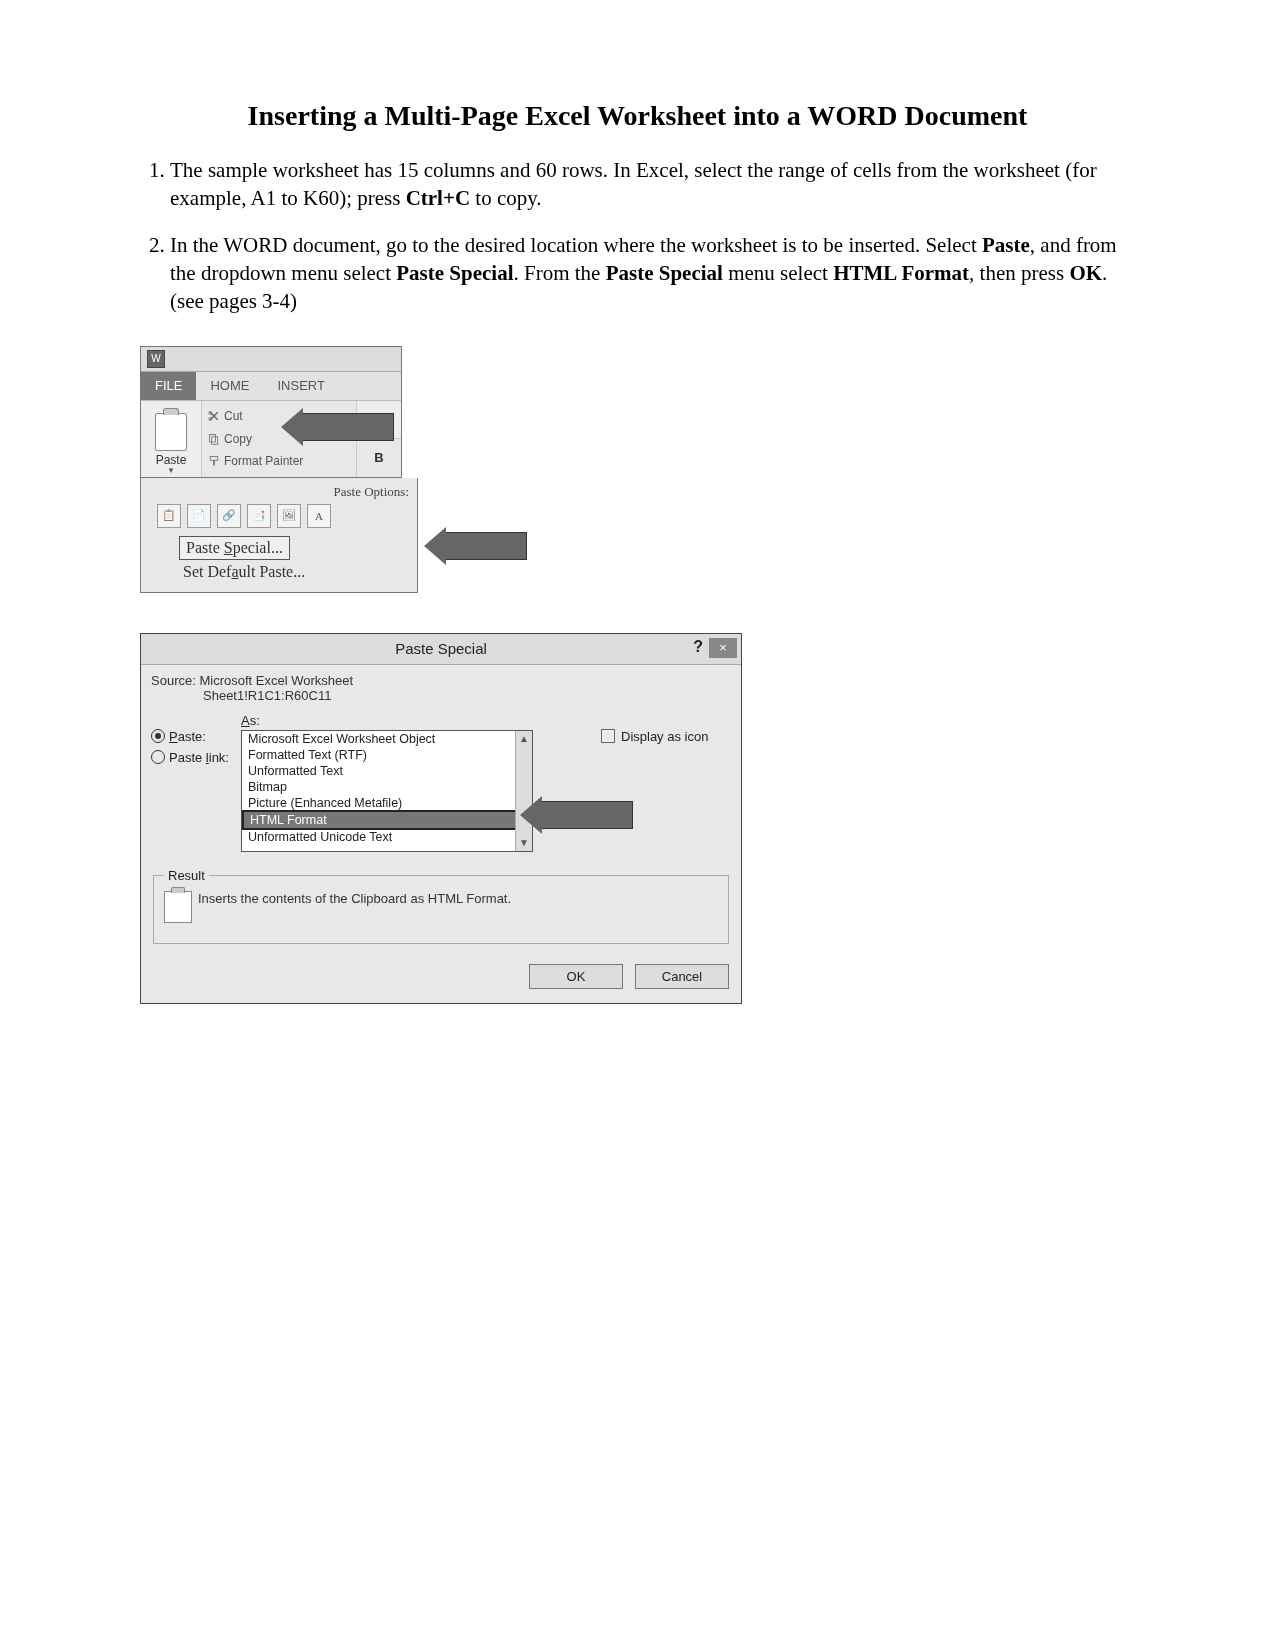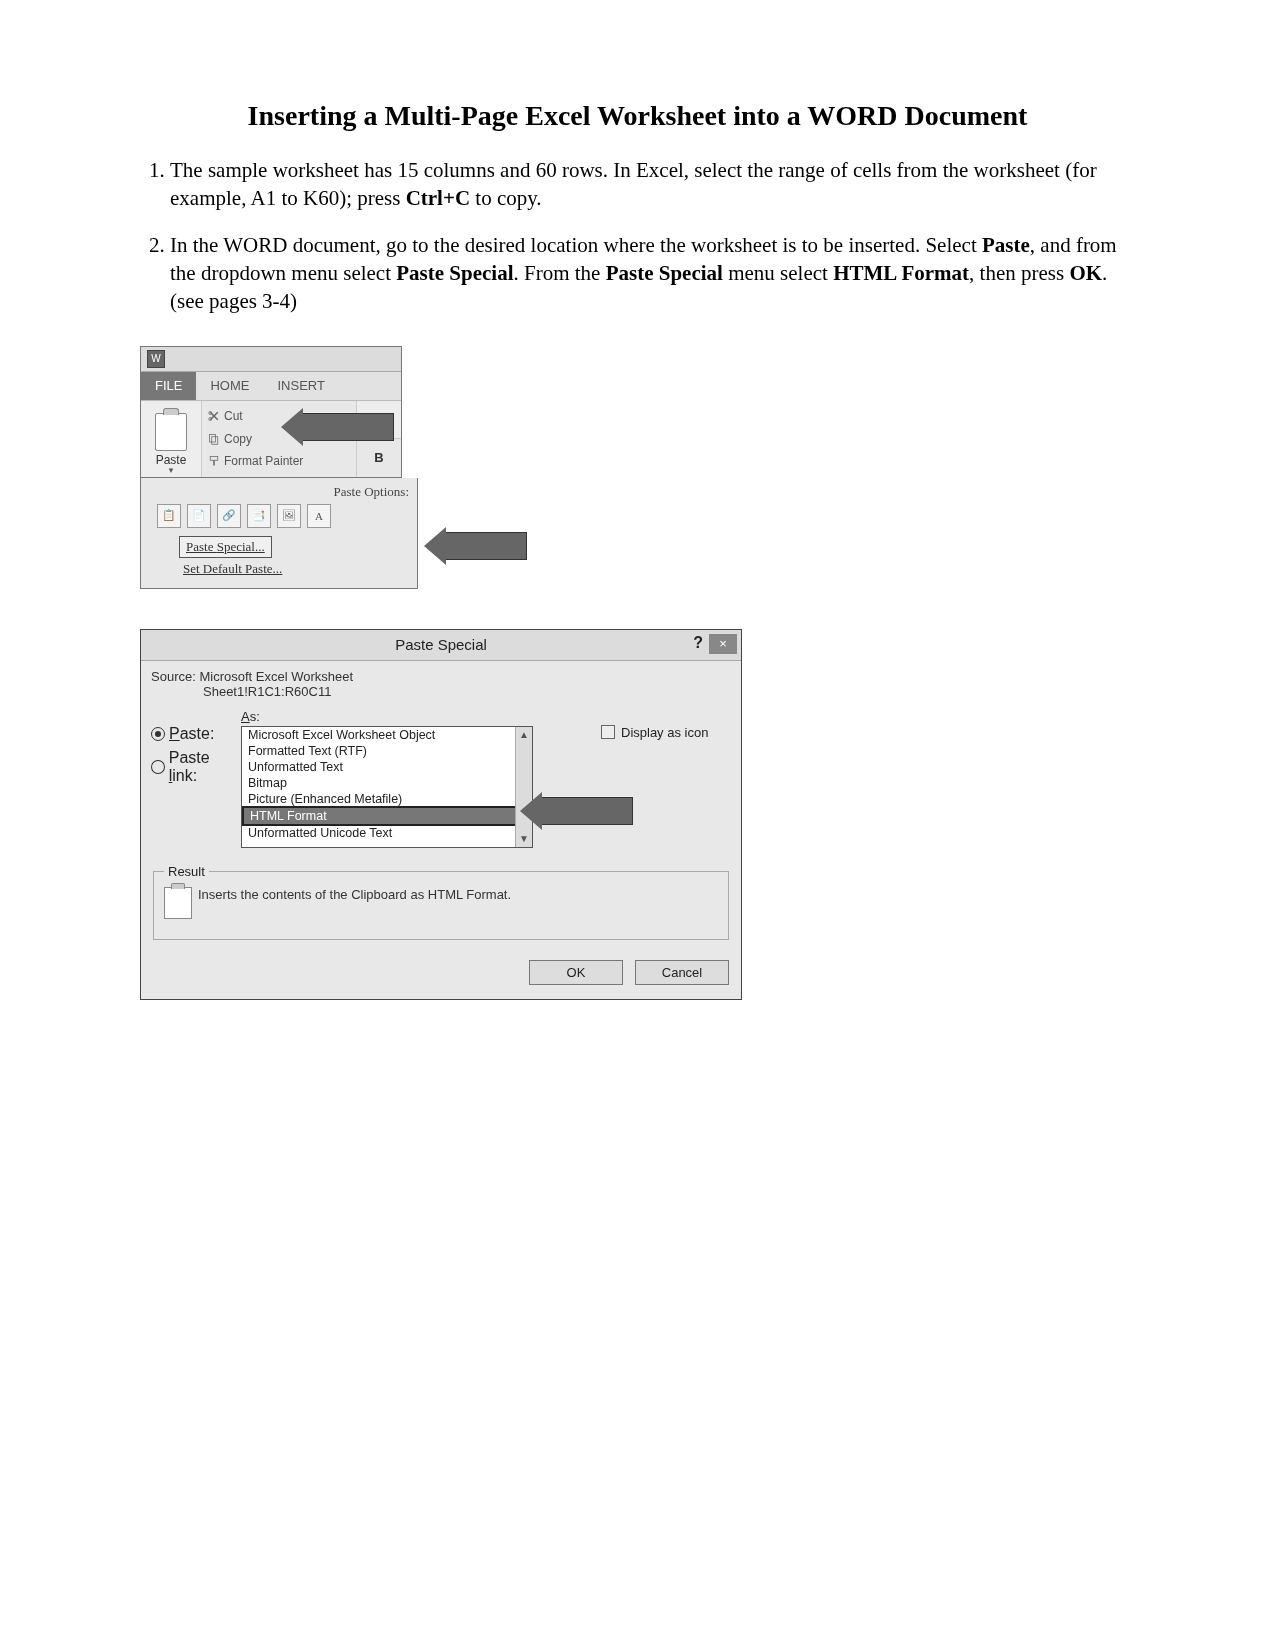--- a/index.html
+++ b/index.html
@@ -178,22 +178,22 @@
   .dd-icons {
     display: flex; gap: 6px; margin-bottom: 8px; padding-left: 8px;
   }
   .dd-icons .opt {
     width: 22px; height: 22px;
     border: 1px solid #999; background: #f4f4f4;
     display:flex; align-items:center; justify-content:center;
     font-size: 11px; color:#555;
   }
   .dd-item {
-    font-size: 13px; color:#333; padding: 3px 4px;
-    text-align: left; margin-left: 30px; text-decoration: underline;
+    font-size: 16px; color:#333; padding: 3px 4px;
+    text-align: left; margin-left: 30px;
   }
   .dd-item.highlight {
     border: 1px solid #555; background:#f0f0f0;
     display:inline-block; padding: 2px 6px;
   }
 
   .figure1-wrap {
     position: relative; width: 400px; margin-bottom: 40px;
   }
 
@@ -231,21 +231,21 @@
   }
   .dlg-body {
     padding: 8px 10px 10px 10px;
   }
   .dlg-source { font-size: 13px; color:#333; }
   .dlg-source .src-sub { margin-left: 52px; }
   .dlg-row {
     display: flex; align-items: flex-start; margin-top: 10px;
   }
   .dlg-radios {
-    width: 90px; font-size: 16px;
+    width: 90px; font-size: 13px;
     padding-top: 16px;
   }
   .dlg-radios label { display:block; margin-bottom: 6px; display:flex; align-items:center; gap:4px; }
   .radio-dot {
     width:12px; height:12px; border-radius:50%;
     border:1px solid #333; display:inline-flex; align-items:center; justify-content:center;
   }
   .radio-dot.checked::after {
     content:""; width:6px; height:6px; background:#333; border-radius:50%;
   }

